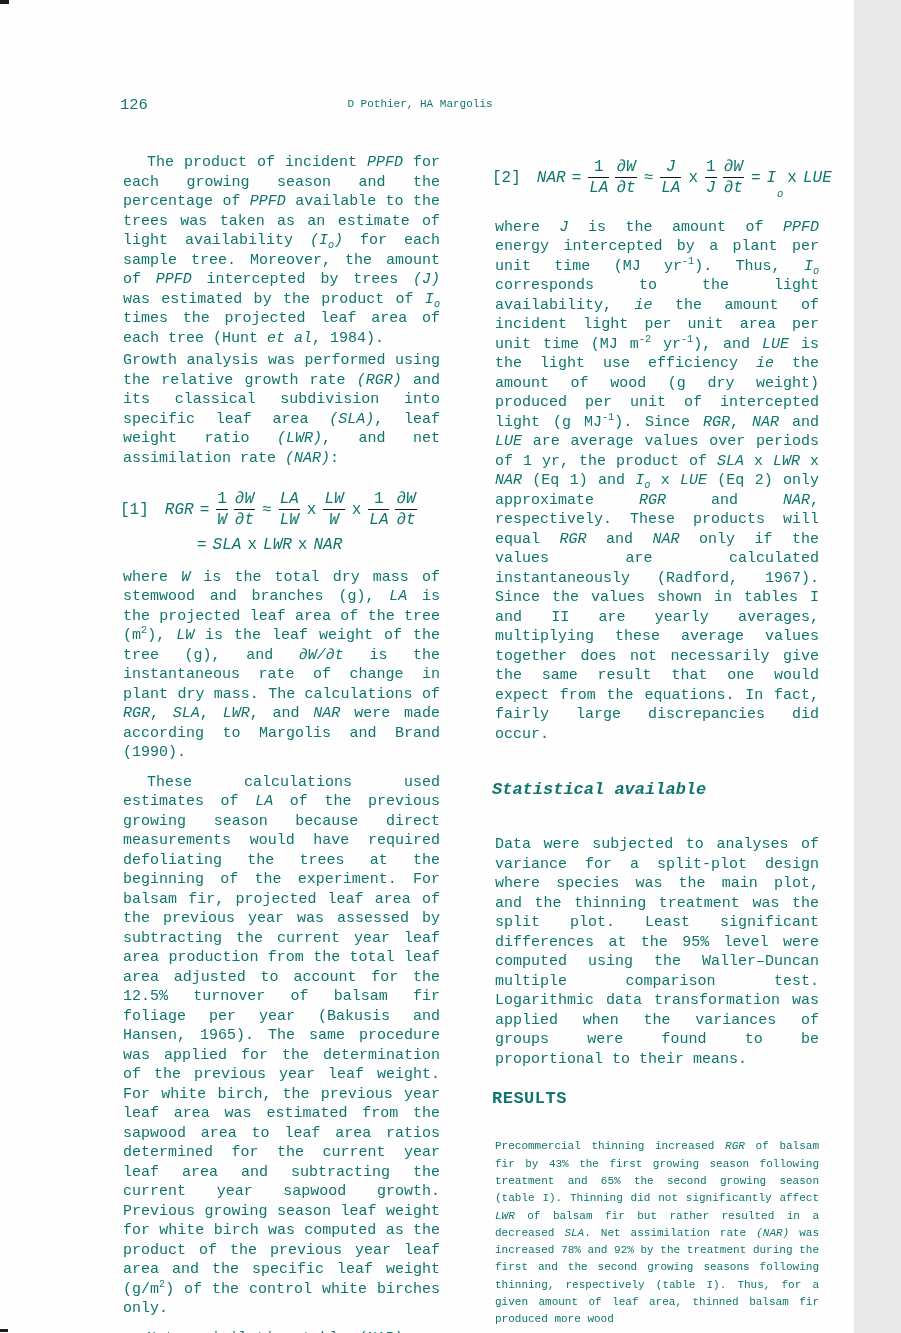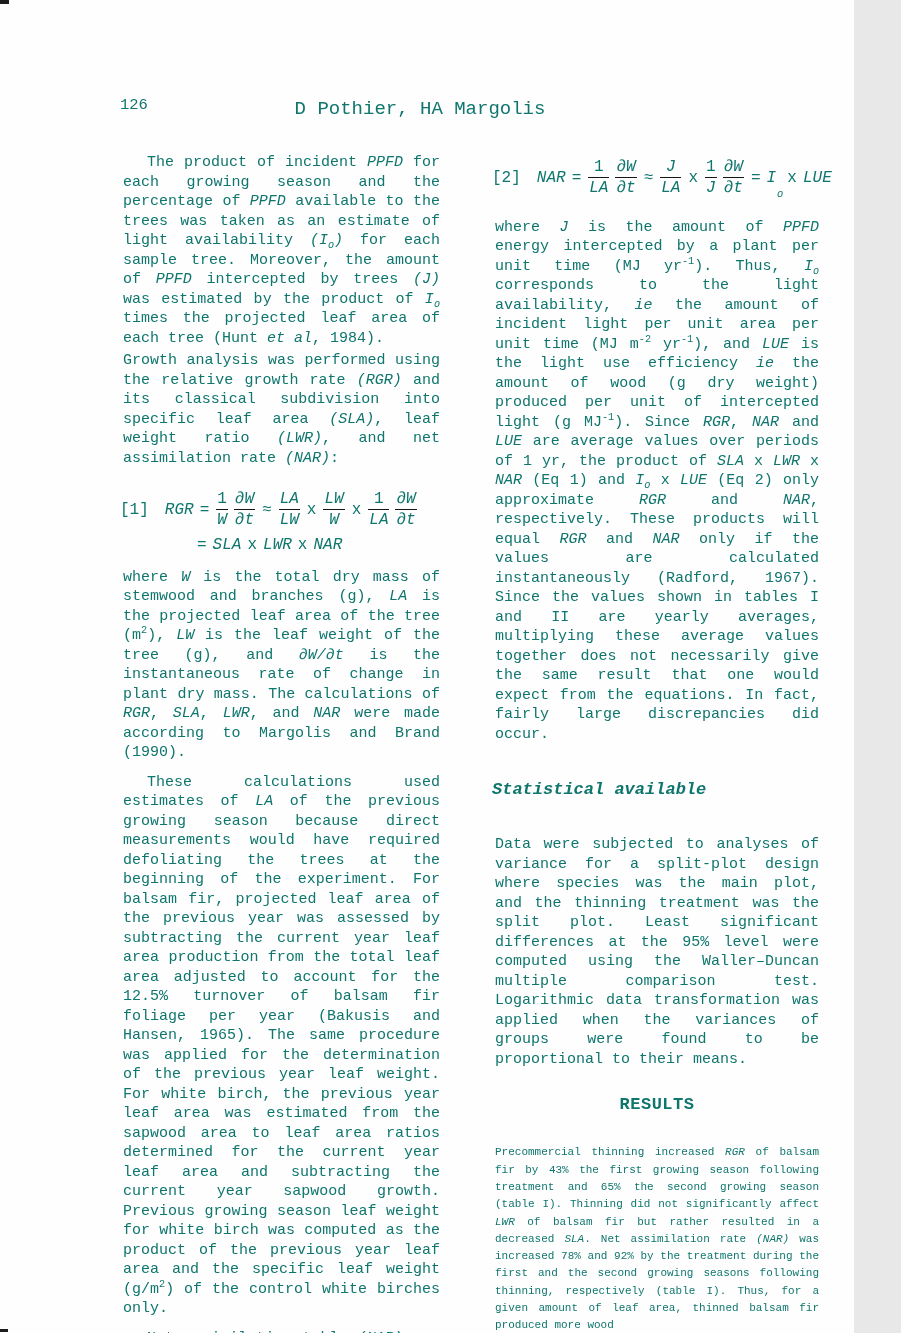--- a/index.html
+++ b/index.html
@@ -9,44 +9,43 @@
     background:#fefefe;
     color:#0f766e;
     font-family:Liberation Mono, monospace;
     overflow:hidden;
   }
   .artifact{position:absolute;background:#1c1c1c;}
   .a1{left:0;top:60;width:9px;height:4px;}
   .a2{left:897px;top:62px;width:3px;height:3px;}
   .a3{left:0;top:1329px;width:8px;height:3px;}
   .pagenum{position:absolute;left:120px;top:96px;font-size:15.5px;}
-  .running-title-wrap{position:absolute;left:0;top:98px;width:840px;text-align:center;font-size:19px;}
+  .running-title-wrap{position:absolute;left:0;top:98px;width:840px;text-align:center;font-size:11px;}
   .col{position:absolute;top:150px;}
   .col.left{left:120px;width:323px;}
   .col.right{left:492px;width:330px;}
   p.body{
     margin:3px;
     font-size:15px;
     line-height:1.3;
     text-align:justify;
   }
   p.indent{text-indent:24px;}
   p.mt{margin-top:10px;}
   .subhead{
     margin:36px 0 36px 0;
     font-size:17px;
     font-weight:bold;
     font-style:italic;
   }
   .results-head{
-    margin:26px 0 30px 0;
+    margin:20px 0 30px 0;
     font-size:17px;
     font-weight:bold;
     letter-spacing:0.5px;
-    text-align:center;
   }
   p.results{
     font-size:11px;
     line-height:1.575;
   }
   .it{font-style:italic;}
   .sp{font-size:0.68em;vertical-align:super;line-height:0;}
   .sb{font-size:0.68em;vertical-align:sub;line-height:0;}
   
   .equation{margin:22px 0 14px 0;font-size:16px;}

